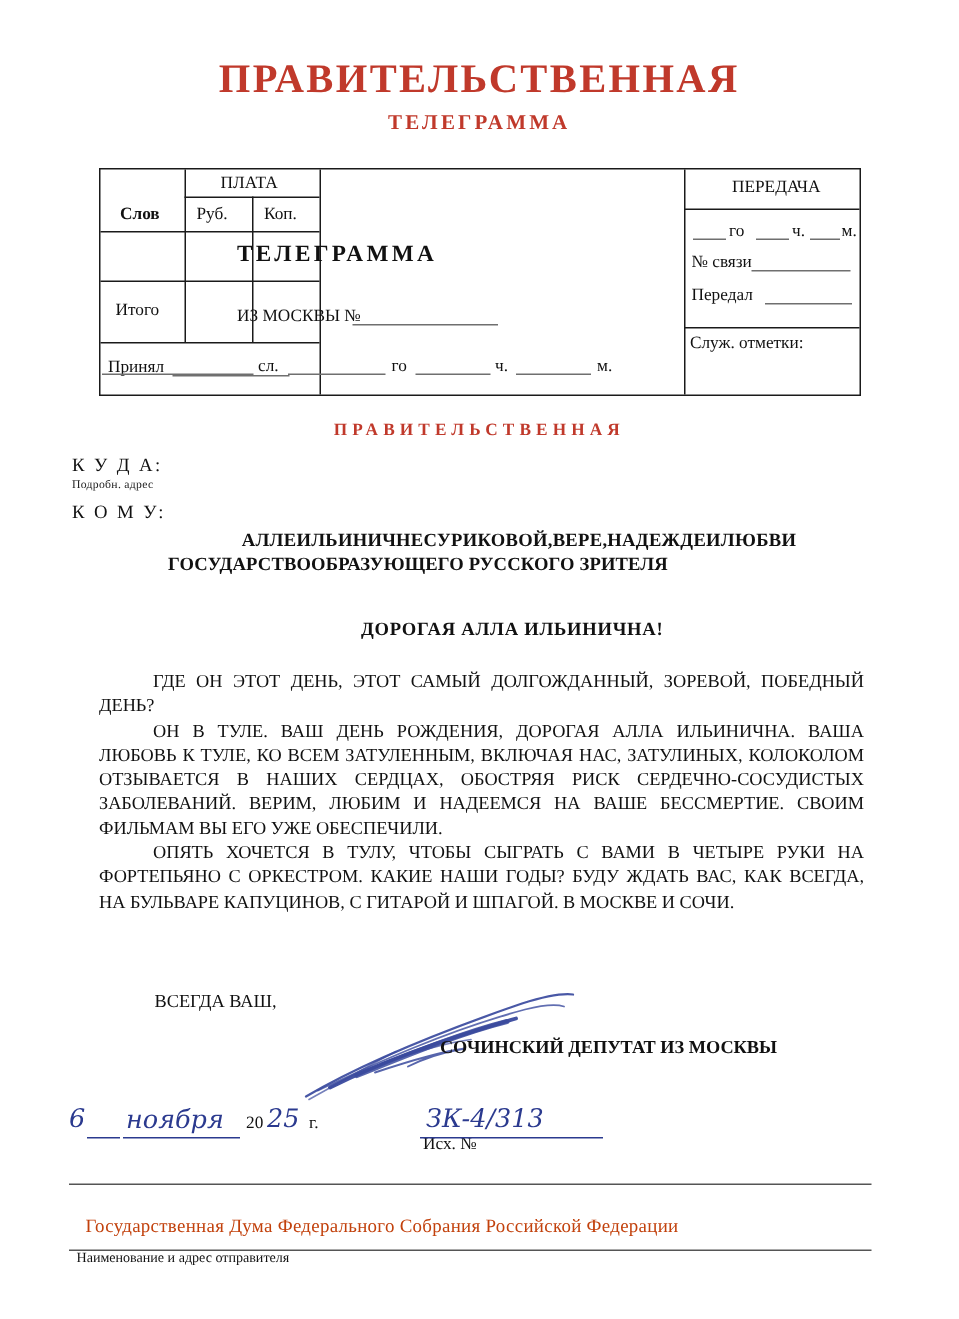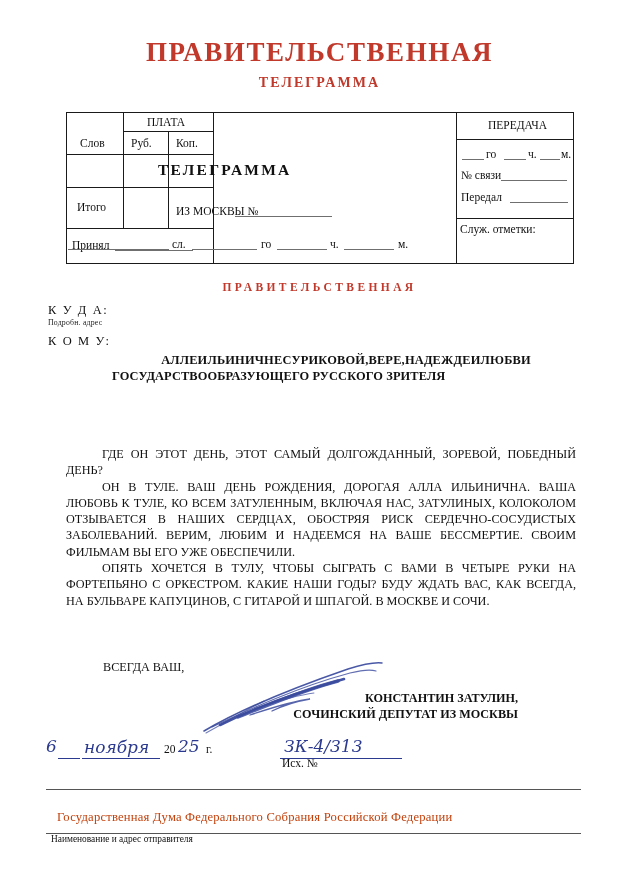--- a/index.html
+++ b/index.html
@@ -270,29 +270,29 @@
 
     <div class="cell-line" style="left:56px; top:18px; width:90px; height:1.2px;"></div>
     <div class="cell-line" style="left:0; top:41px; width:146px; height:1.2px;"></div>
     <div class="cell-line" style="left:0; top:74px; width:146px; height:1.2px;"></div>
     <div class="cell-line" style="left:0; top:115px; width:146px; height:1.2px;"></div>
 
     <div class="cell-line" style="left:389px; top:26px; width:117px; height:1.2px;"></div>
     <div class="cell-line" style="left:389px; top:105px; width:117px; height:1.2px;"></div>
 
     <div class="tbl-text" style="left:80px; top:3px;">ПЛАТА</div>
-    <div class="tbl-text" style="left:13px; top:24px;">Слов</div>
+    <div class="tbl-text" style="left:13px; top:24px;font-weight:bold;">Слов</div>
     <div class="tbl-text" style="left:64px; top:24px;">Руб.</div>
     <div class="tbl-text" style="left:109px; top:24px;">Коп.</div>
     <div class="tbl-text" style="left:10px; top:88px;">Итого</div>
     <div class="tbl-text" style="left:5px; top:126px;">Принял</div>
     <div class="rule" style="left:48px; top:137px; width:78px;"></div>
 
     <div class="center-title" style="left:91px; top:48px;">ТЕЛЕГРАММА</div>
-    <div class="tbl-text" style="left:91px; top:92px;margin-left:18px;">ИЗ МОСКВЫ №</div>
+    <div class="tbl-text" style="left:91px; top:92px;">ИЗ МОСКВЫ №</div>
     <div class="rule" style="left:168px; top:103px; width:97px;"></div>
 
     <div class="rule" style="left:1px; top:136px; width:101px;"></div>
     <div class="tbl-text" style="left:105px; top:125px;">сл.</div>
     <div class="rule" style="left:125px; top:136px; width:65px;"></div>
     <div class="tbl-text" style="left:194px; top:125px;">го</div>
     <div class="rule" style="left:210px; top:136px; width:50px;"></div>
     <div class="tbl-text" style="left:263px; top:125px;">ч.</div>
     <div class="rule" style="left:277px; top:136px; width:50px;"></div>
     <div class="tbl-text" style="left:331px; top:125px;">м.</div>
@@ -326,20 +326,21 @@
       <span>ИЛЬИНИЧНЕ</span>
       <span>СУРИКОВОЙ,</span>
       <span>ВЕРЕ,</span>
       <span>НАДЕЖДЕ</span>
       <span>И</span>
       <span>ЛЮБВИ</span>
     </div>
     <div class="l2">ГОСУДАРСТВООБРАЗУЮЩЕГО РУССКОГО ЗРИТЕЛЯ</div>
   </div>
 
+  <div class="salutation">ДОРОГАЯ АЛЛА ИЛЬИНИЧНА!</div>
 
   <div class="body-text">
     <p>ГДЕ ОН ЭТОТ ДЕНЬ, ЭТОТ САМЫЙ ДОЛГОЖДАННЫЙ, ЗОРЕВОЙ, ПОБЕДНЫЙ ДЕНЬ?</p>
     <p>ОН В ТУЛЕ. ВАШ ДЕНЬ РОЖДЕНИЯ, ДОРОГАЯ АЛЛА ИЛЬИНИЧНА. ВАША ЛЮБОВЬ К ТУЛЕ, КО ВСЕМ ЗАТУЛЕННЫМ, ВКЛЮЧАЯ НАС, ЗАТУЛИНЫХ, КОЛОКОЛОМ ОТЗЫВАЕТСЯ В НАШИХ СЕРДЦАХ, ОБОСТРЯЯ РИСК СЕРДЕЧНО-СОСУДИСТЫХ ЗАБОЛЕВАНИЙ. ВЕРИМ, ЛЮБИМ И НАДЕЕМСЯ НА ВАШЕ БЕССМЕРТИЕ. СВОИМ ФИЛЬМАМ ВЫ ЕГО УЖЕ ОБЕСПЕЧИЛИ.</p>
     <p>ОПЯТЬ ХОЧЕТСЯ В ТУЛУ, ЧТОБЫ СЫГРАТЬ С ВАМИ В ЧЕТЫРЕ РУКИ НА ФОРТЕПЬЯНО С ОРКЕСТРОМ. КАКИЕ НАШИ ГОДЫ? БУДУ ЖДАТЬ ВАС, КАК ВСЕГДА, НА БУЛЬВАРЕ КАПУЦИНОВ, С ГИТАРОЙ И ШПАГОЙ. В МОСКВЕ И СОЧИ.</p>
   </div>
 
   <div class="valediction">ВСЕГДА ВАШ,</div>
 
   <svg class="signature-svg" viewBox="0 0 210 80" xmlns="http://www.w3.org/2000/svg">
@@ -348,21 +349,20 @@
       <path d="M14 72 C 52 54, 100 32, 152 18 C 164 15, 172 14, 178 16" stroke-width="1.2" opacity="0.8"></path>
       <path d="M22 70 C 58 52, 104 36, 146 24" stroke-width="2.6" opacity="0.95"></path>
       <path d="M40 62 C 70 50, 108 34, 140 26" stroke-width="3.4" opacity="0.85"></path>
       <path d="M52 60 C 76 52, 96 46, 112 44 C 100 46, 86 50, 74 56" stroke-width="1.3" opacity="0.85"></path>
       <path d="M56 54 C 80 46, 100 40, 116 38" stroke-width="1.1" opacity="0.7"></path>
       <path d="M8 78 C 30 66, 50 54, 66 46" stroke-width="1.1" opacity="0.7"></path>
     </g>
   </svg>
 
   <div class="sig-name">
-    <div>КОНСТАНТИН ЗАТУЛИН,</div>
     <div>СОЧИНСКИЙ ДЕПУТАТ ИЗ МОСКВЫ</div>
   </div>
 
   <div class="datestrip">
     <span class="hand" style="left:0px; top:0px;">6</span>
     <div class="hand-rule" style="left:12px; top:22px; width:22px;"></div>
 
     <span class="hand" style="left:38px; top:1px;">ноября</span>
     <div class="hand-rule" style="left:36px; top:22px; width:78px;"></div>
 

